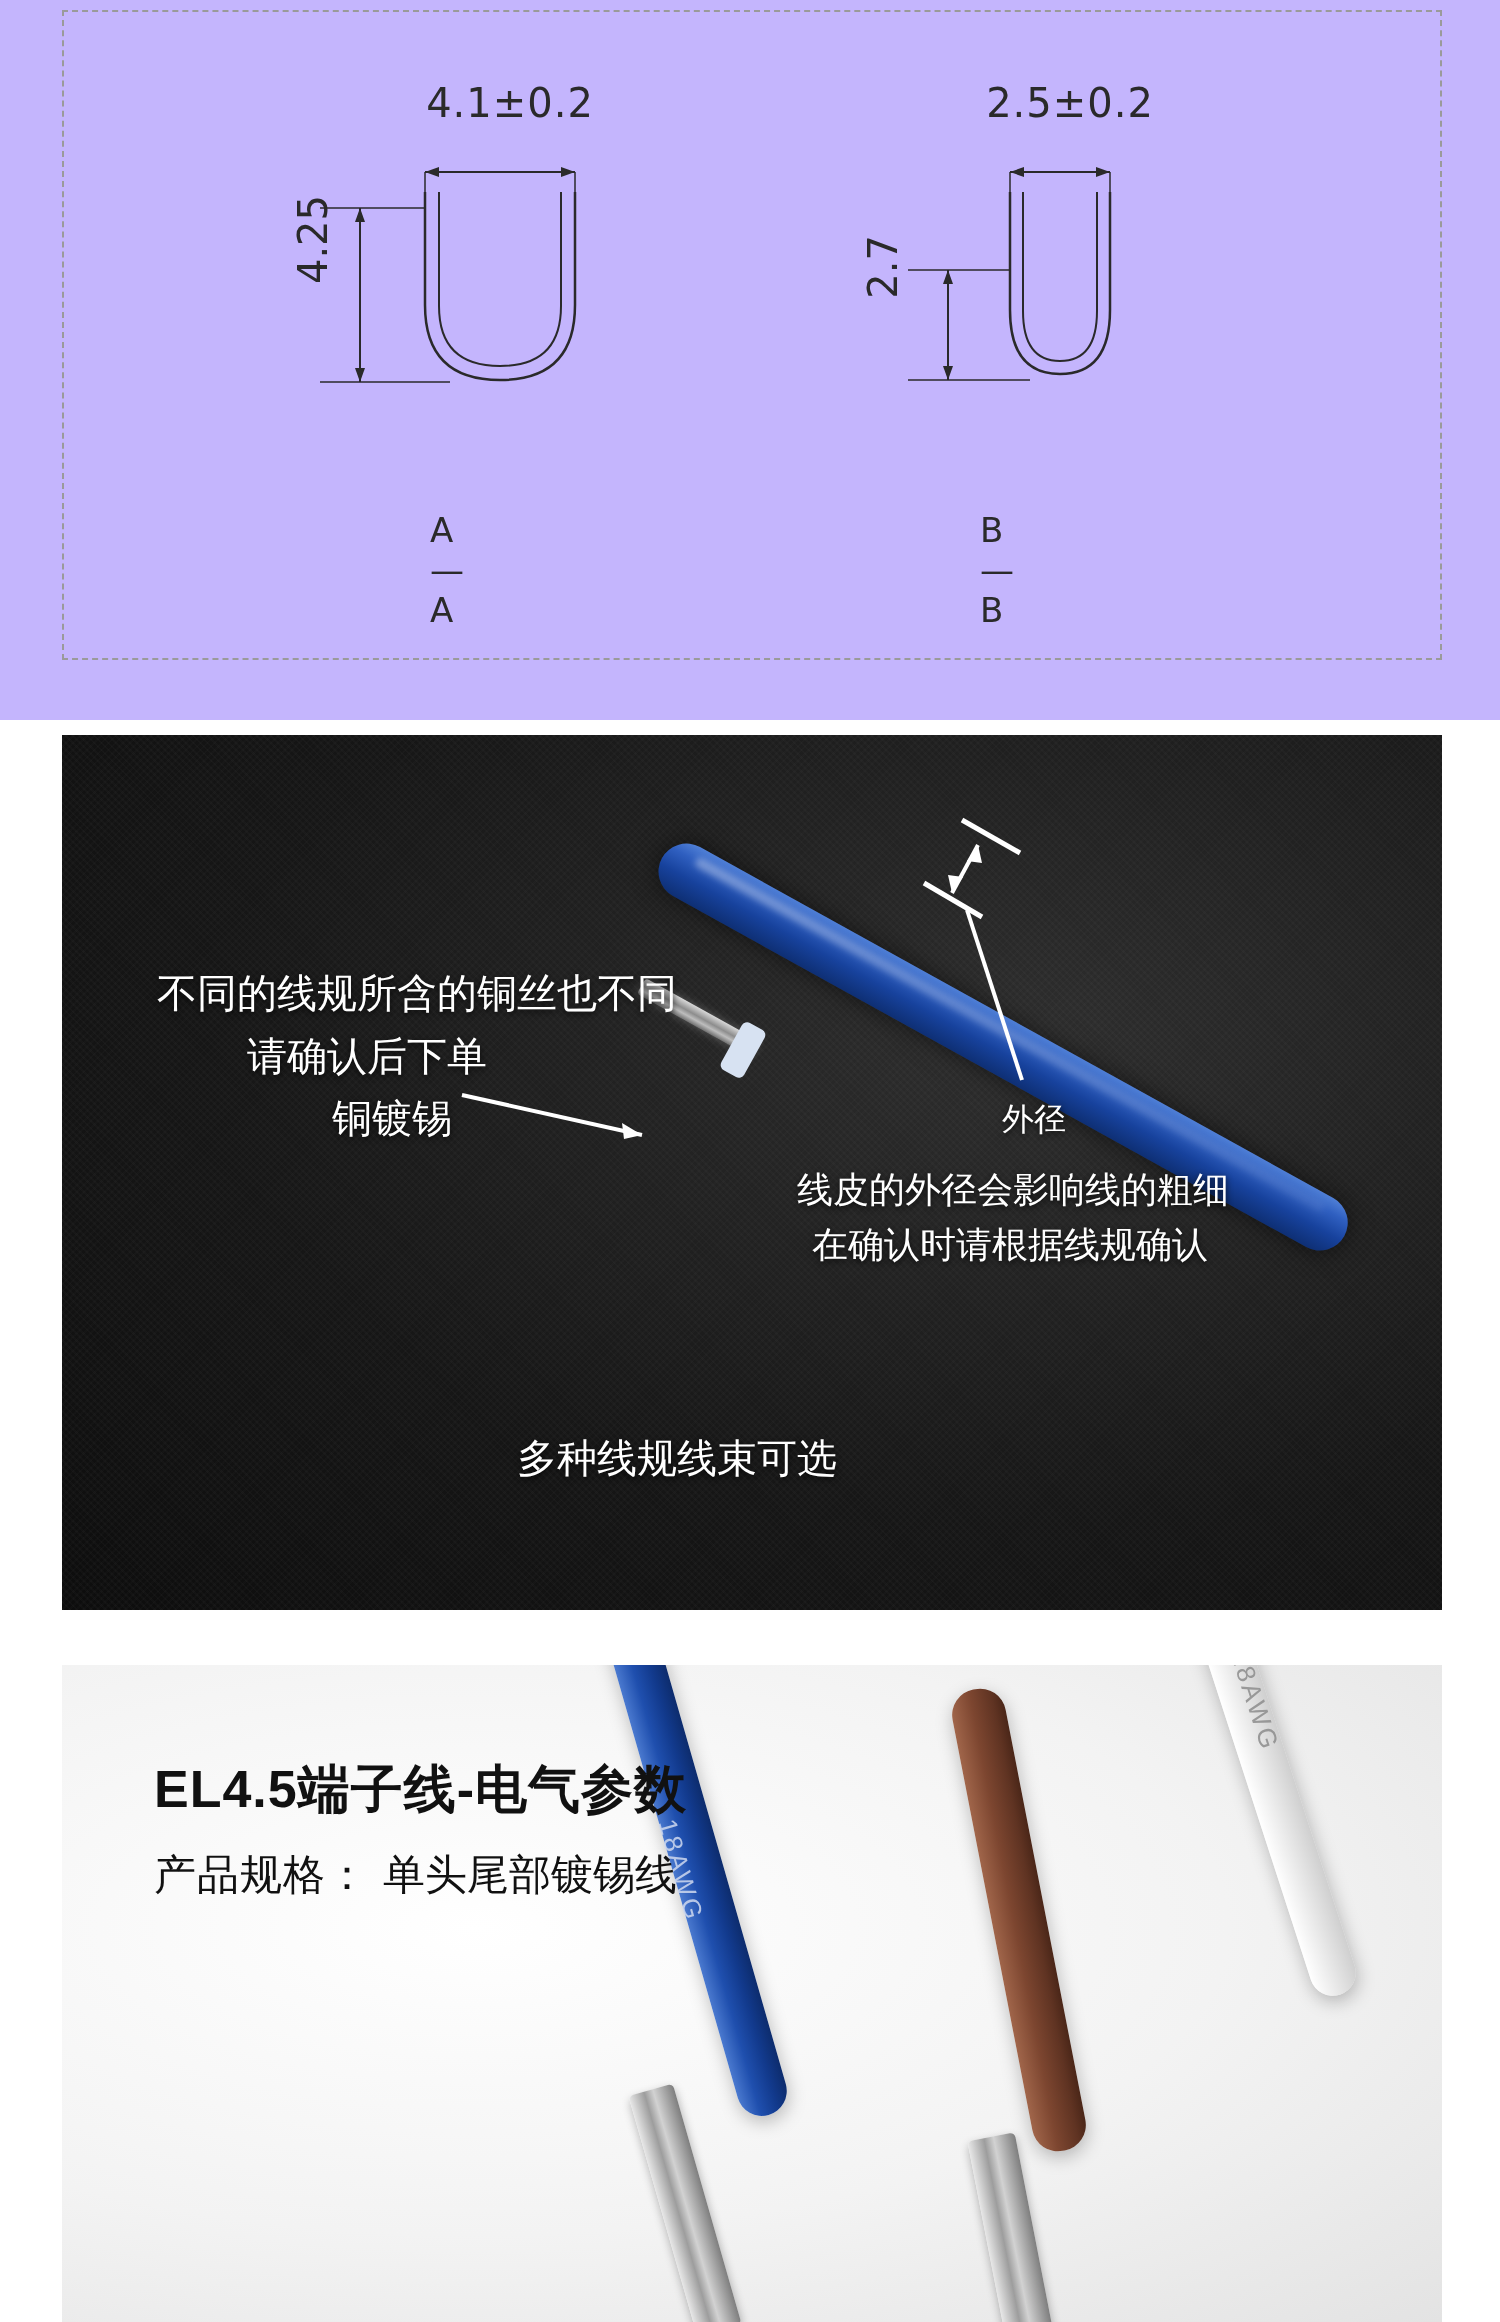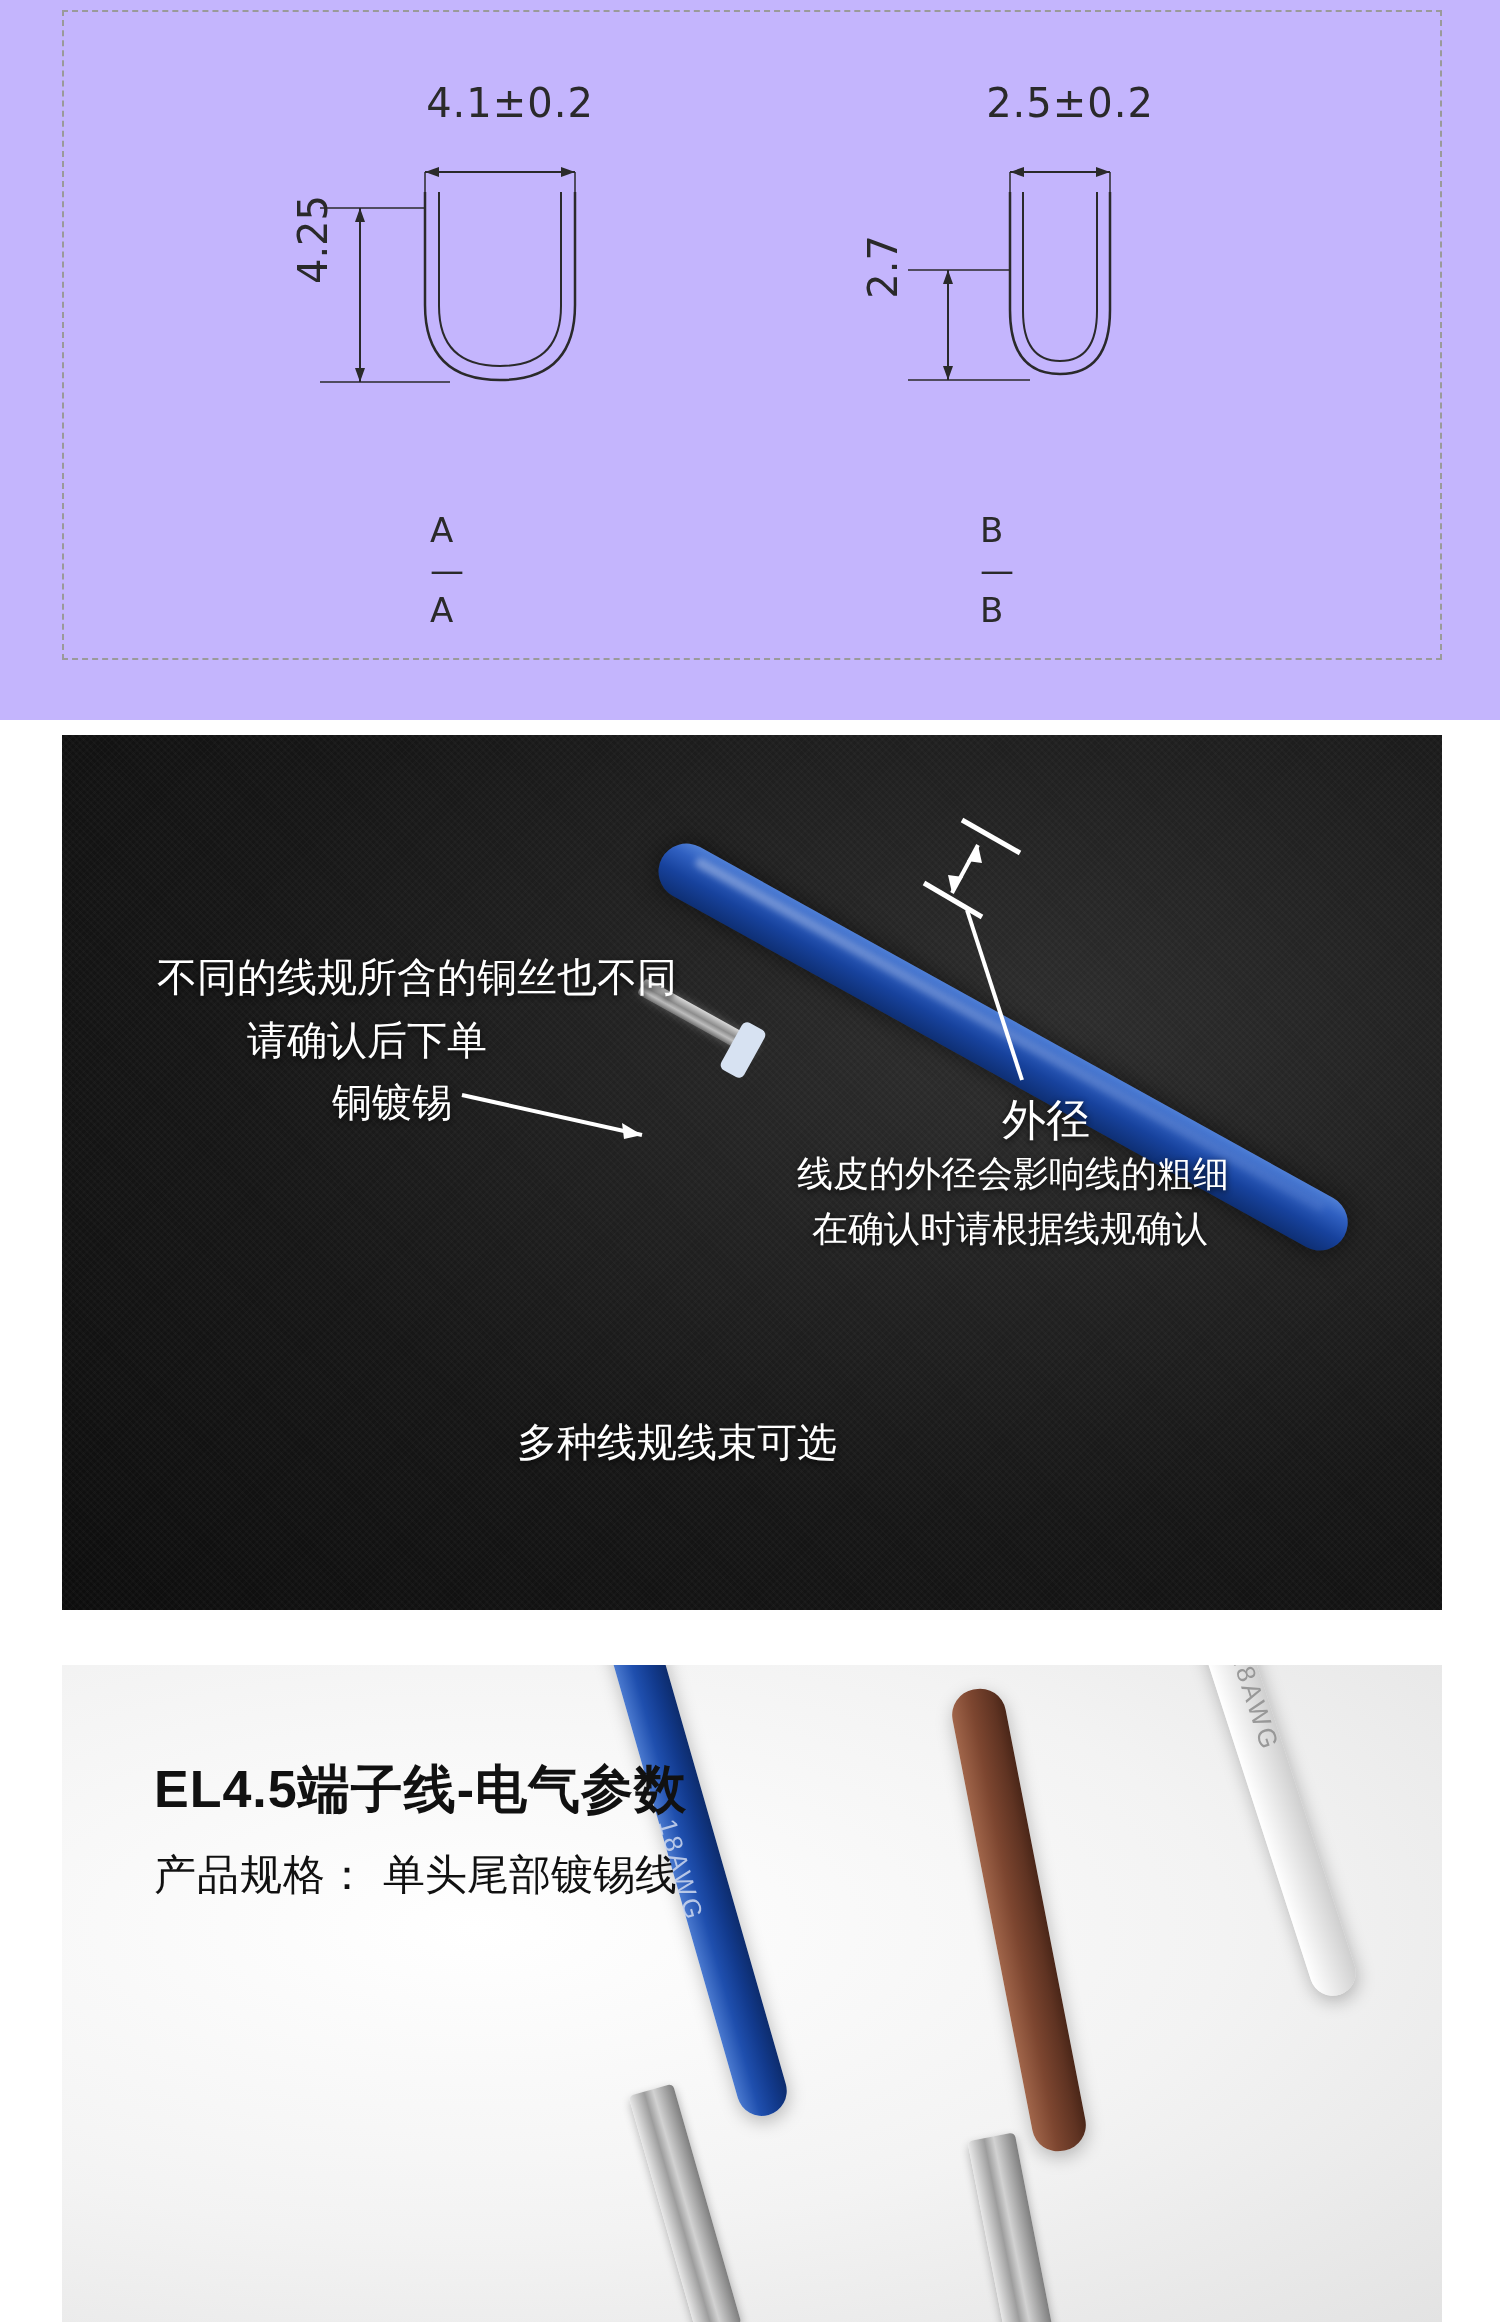--- a/index.html
+++ b/index.html
@@ -112,25 +112,26 @@
     border-radius: 6px;
     transform: rotate(29deg);
   }
 
   .photo-text {
     position: absolute;
     color: #ffffff;
     font-family: Liberation Mono, monospace;
     text-shadow: 0 2px 6px rgba(0,0,0,0.85);
     white-space: nowrap;
+    margin-top: 16px;
   }
   .pt-line1 { left: 95px; top: 215px; font-size: 40px; }
   .pt-line2 { left: 185px; top: 278px; font-size: 40px; }
   .pt-line3 { left: 270px; top: 340px; font-size: 40px; }
-  .pt-outer { left: 940px; top: 356px; font-size: 44px; }
+  .pt-outer { left: 940px; top: 347px; font-size: 32px; }
   .pt-outer2 { left: 735px; top: 415px; font-size: 36px; }
   .pt-outer3 { left: 750px; top: 470px; font-size: 36px; }
   .pt-title {
     left: 400px; top: 560px;
     font-size: 72px; font-weight: bold;
     letter-spacing: 4px;
   }
   .pt-sub {
     left: 455px; top: 680px;
     font-size: 40px;

